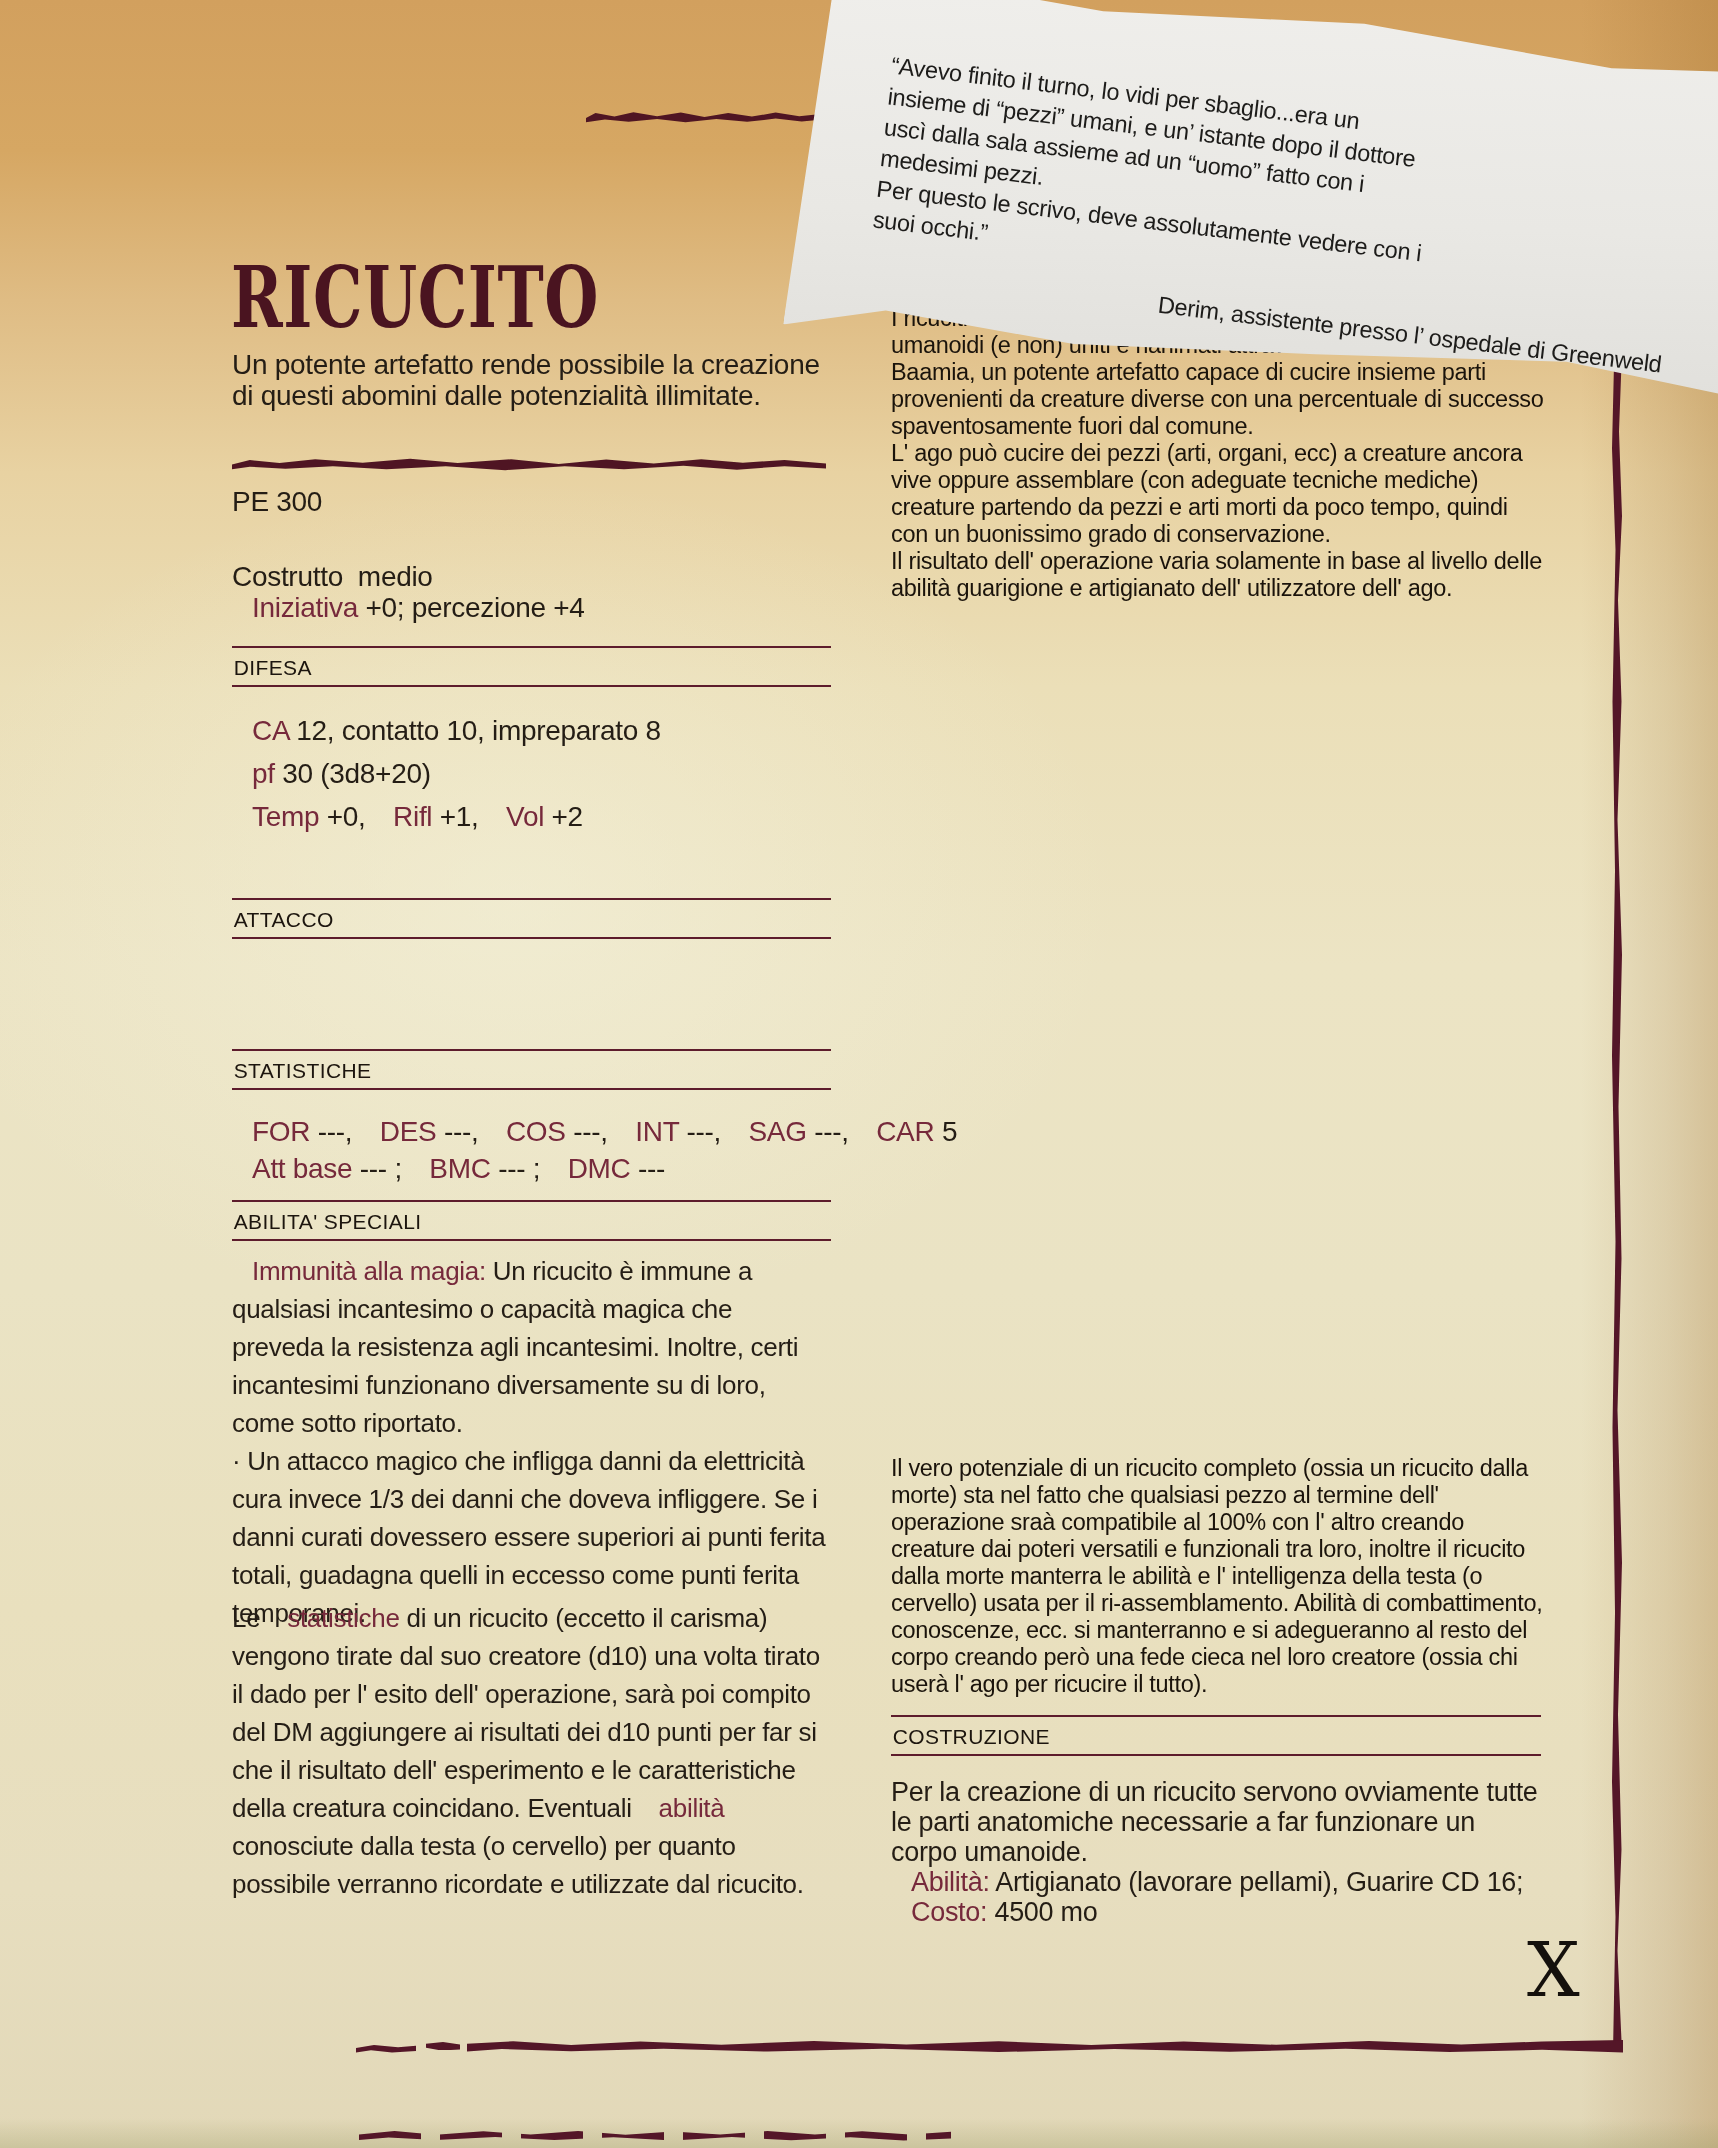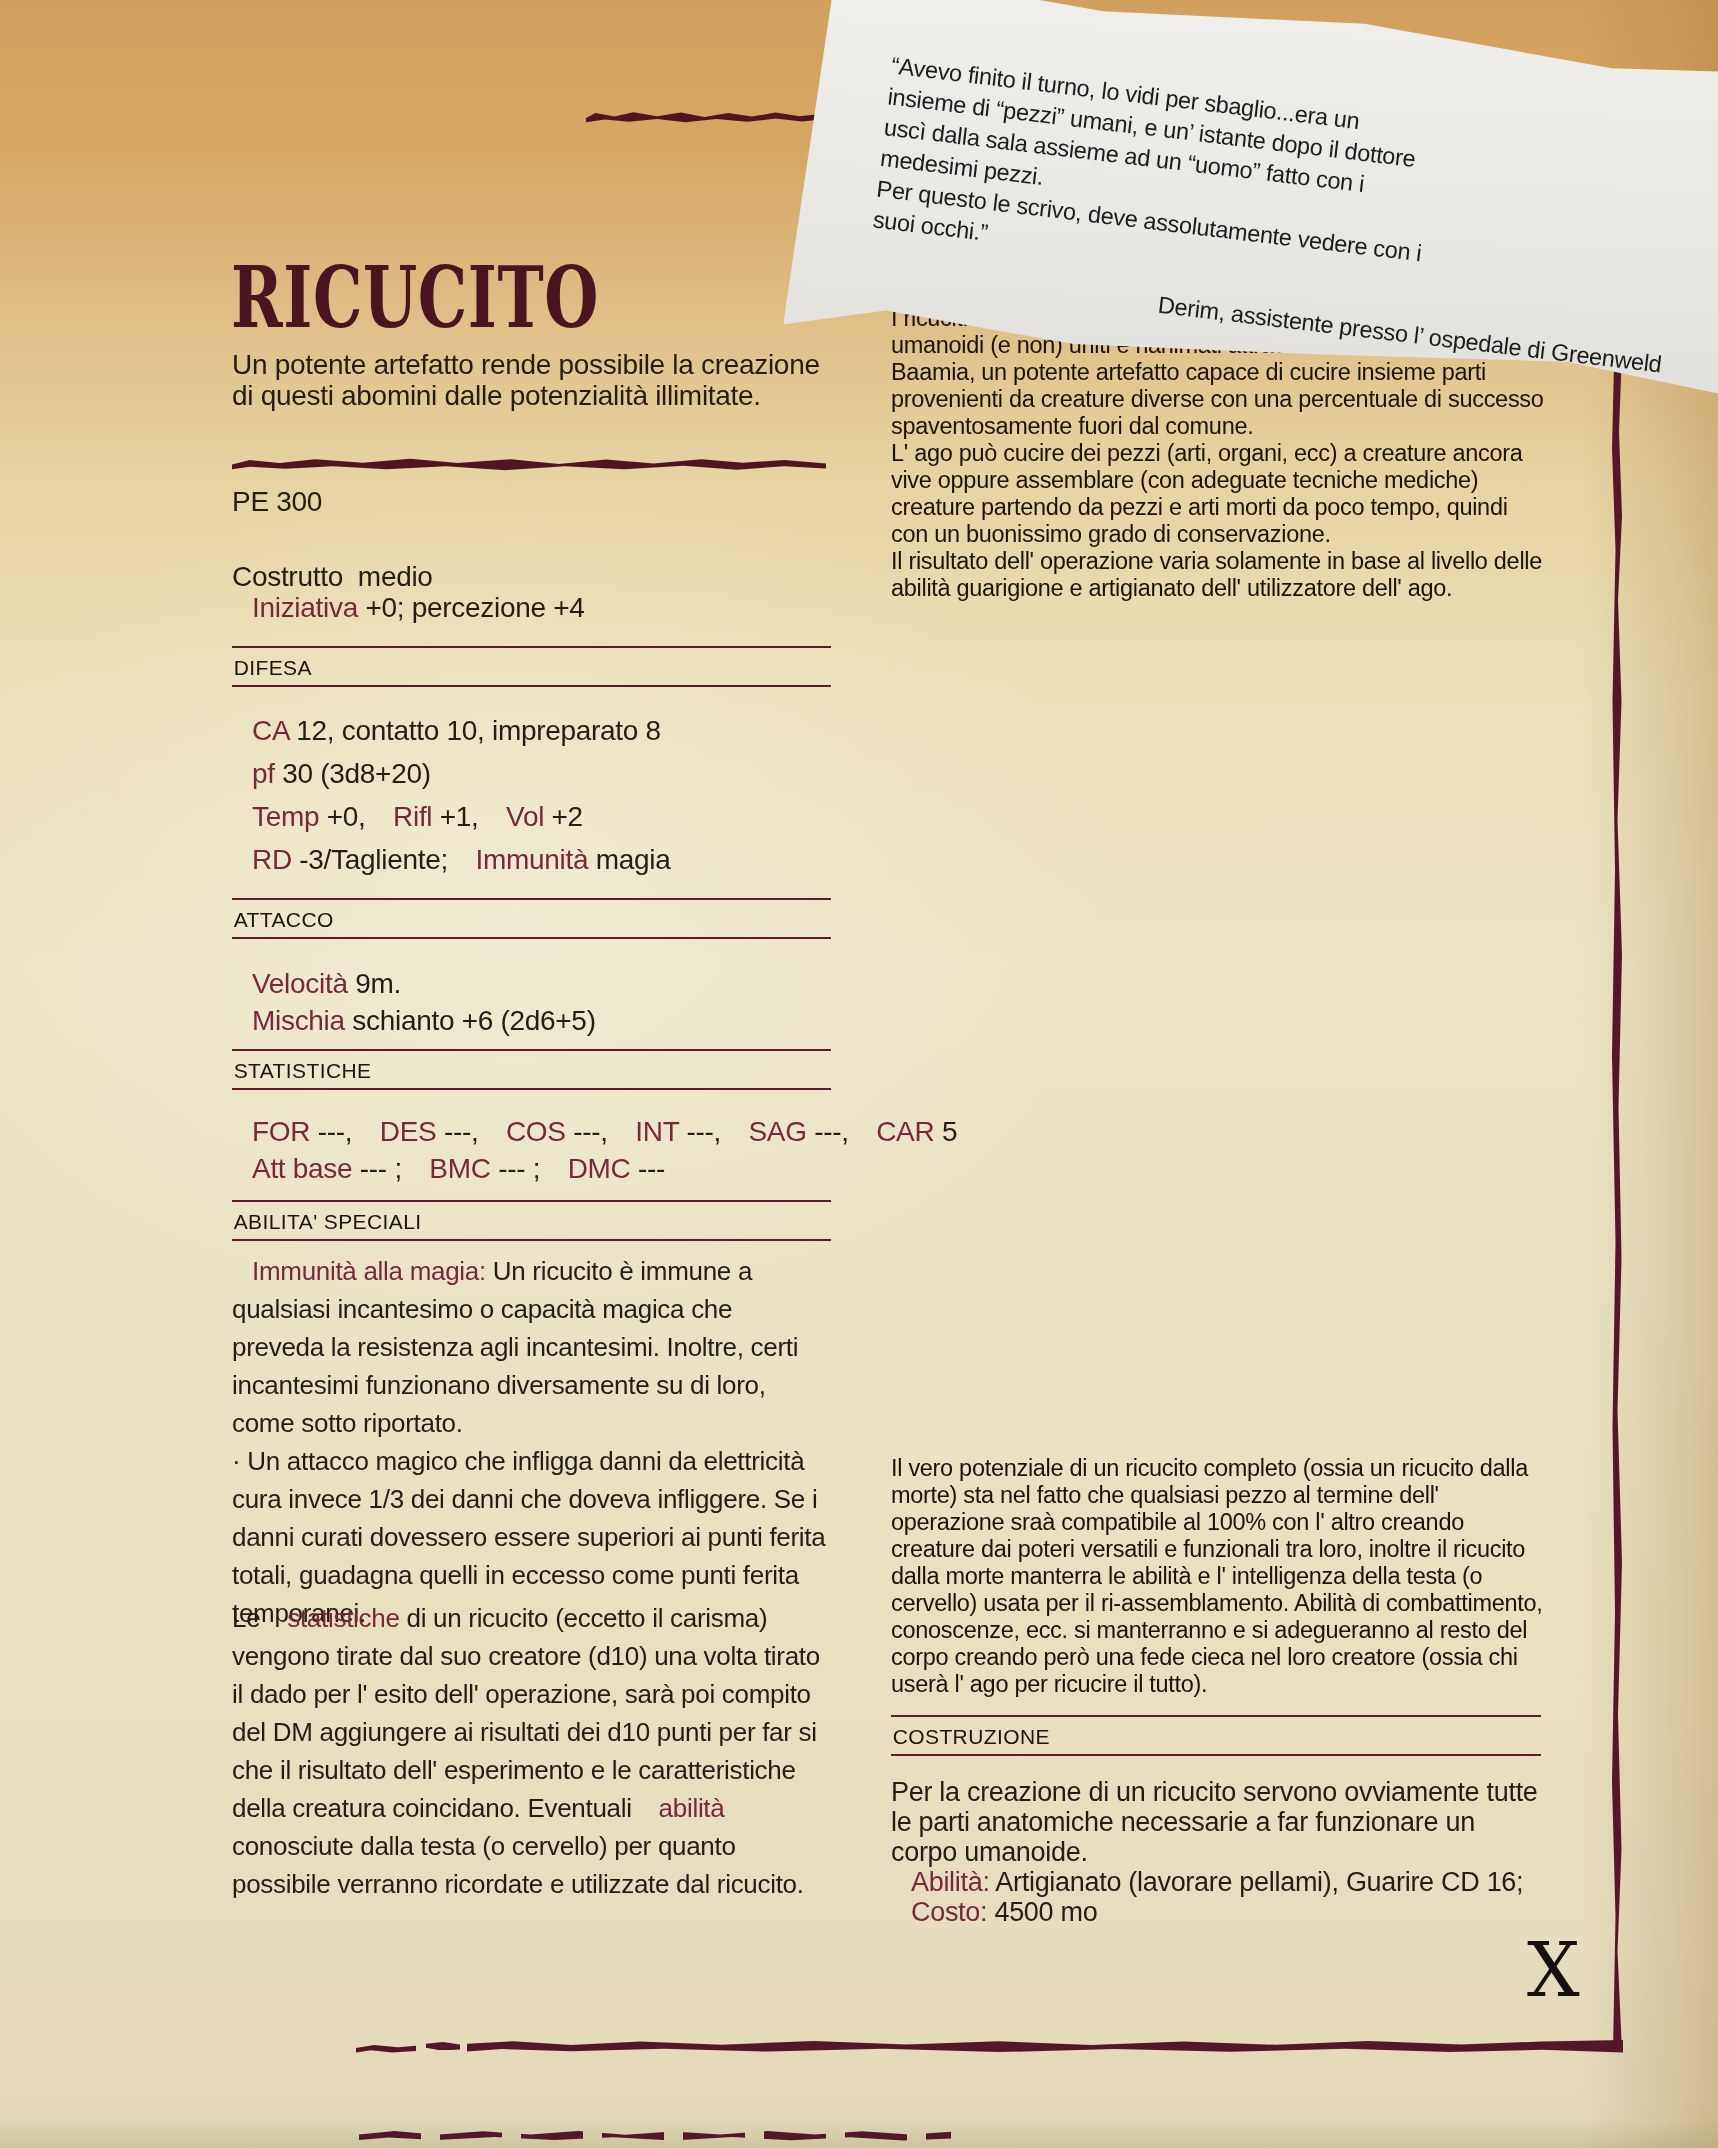--- a/index.html
+++ b/index.html
@@ -134,28 +134,23 @@
   <div id="typeline" class="stat">Costrutto  medio</div>
   <div id="initline" class="stat">
       <div class="rline"><span class="maroon">Iniziativa</span><span> +0; percezione +4</span></div>
     </div>
 
   <div id="h-difesa" class="sec-h">DIFESA</div>
   <div id="l-difesa" class="stat nowrap">
       <div class="rline"><span class="maroon">CA</span><span> 12, contatto 10, impreparato 8</span></div>
       <div class="rline"><span class="maroon">pf</span><span>  30 (3d8+20)</span></div>
       <div class="rline"><span class="maroon">Temp</span><span> +0, </span><span class="maroon">Rifl</span><span> +1, </span><span class="maroon">Vol</span><span> +2</span></div>
-      <div class="rline"><span class="maroon">RD</span><span> -3/Tagliente; </span><span class="maroon">Immunità</span><span> magia</span></div>
     </div>
 
   <div id="h-attacco" class="sec-h">ATTACCO</div>
-  <div id="l-attacco" class="stat nowrap">
-      <div class="rline"><span class="maroon">Velocità</span><span> 9m.</span></div>
-      <div class="rline"><span class="maroon">Mischia</span><span>  schianto +6 (2d6+5)</span></div>
-    </div>
 
   <div id="h-statistiche" class="sec-h">STATISTICHE</div>
   <div id="l-statistiche" class="stat nowrap">
       <div class="rline"><span class="maroon">FOR</span><span> ---, </span><span class="maroon">DES</span><span> ---, </span><span class="maroon">COS</span><span> ---, </span><span class="maroon">INT</span><span> ---, </span><span class="maroon">SAG</span><span> ---, </span><span class="maroon">CAR</span><span> 5</span></div>
       <div class="rline"><span class="maroon">Att base</span><span> --- ; </span><span class="maroon">BMC</span><span> --- ; </span><span class="maroon">DMC</span><span> ---</span></div>
     </div>
 
   <div id="h-abilita" class="sec-h">ABILITA' SPECIALI</div>
   <div id="l-abilita" class="para">
       <div class="rline"><span class="maroon">Immunità alla magia:</span><span> Un ricucito è immune a qualsiasi incantesimo o capacità magica che preveda la resistenza agli incantesimi. Inoltre, certi incantesimi funzionano diversamente su di loro, come sotto riportato.</span></div>

